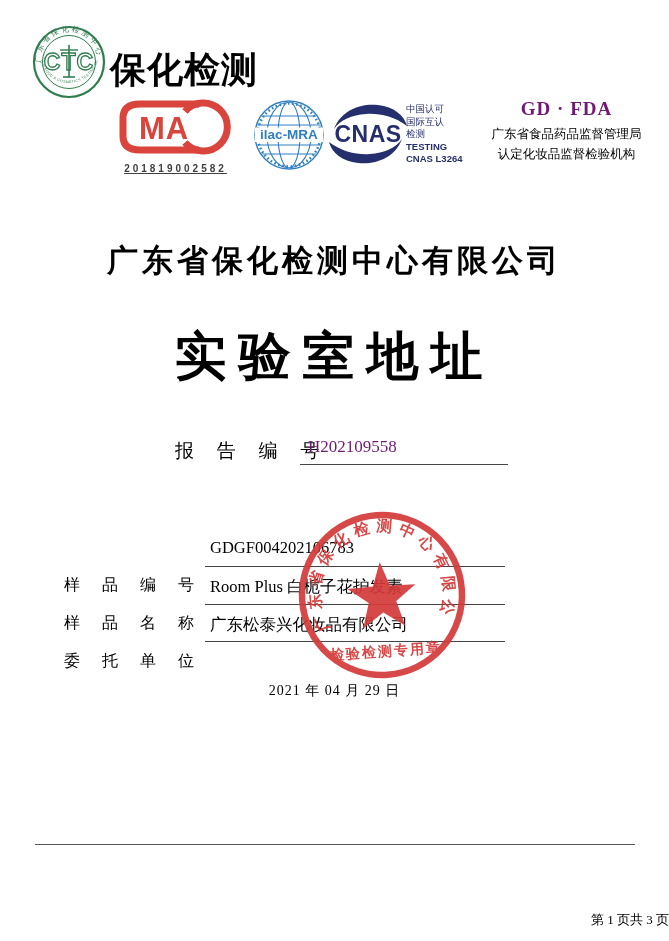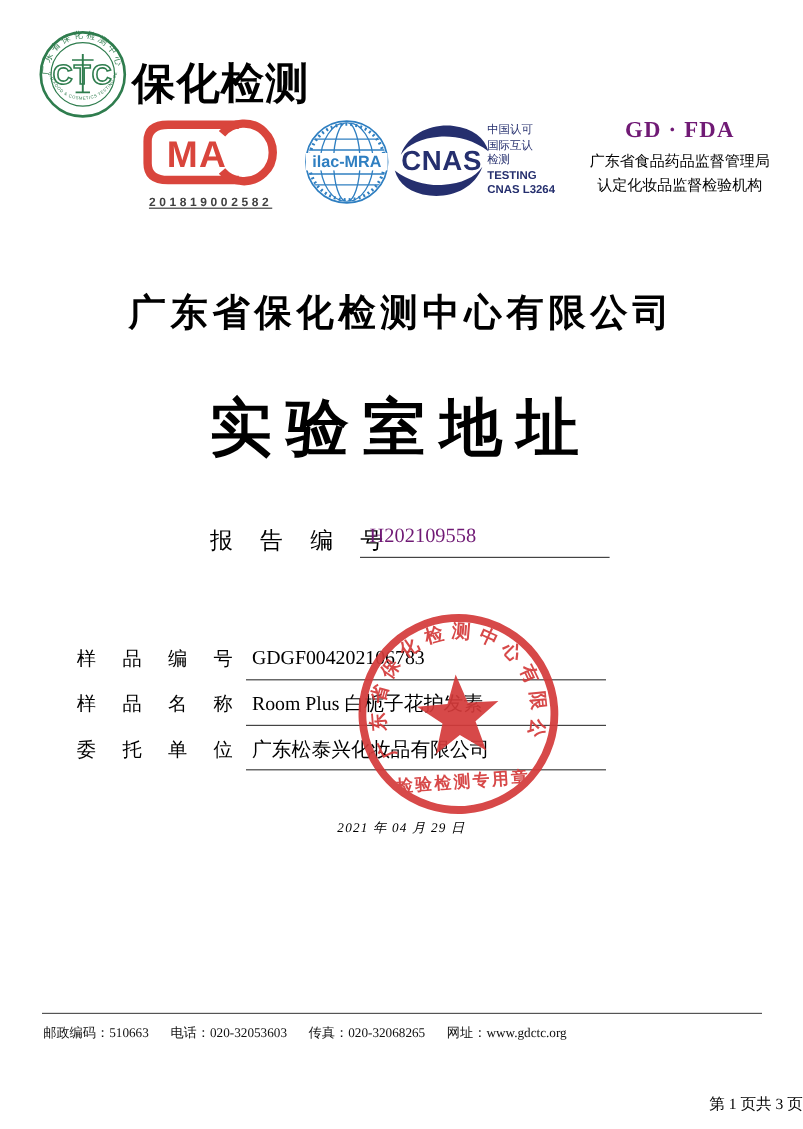--- a/index.html
+++ b/index.html
@@ -47,30 +47,30 @@
   
   .report-no-label{
     left:175px;top:438px;font-size:19px;letter-spacing:9px;color:#000;
   }
   .report-no-value{left:308px;top:437px;font-size:17px;color:#701a75;}
   .report-no-underline{
     left:300px;top:464px;width:208px;border-bottom:1.2px solid #444;height:0;
   }
 
   
-  .field-label{left:64px;font-size:16px;letter-spacing:9px;color:#000;}
+  .field-label{left:64px;font-size:16px;letter-spacing:9px;color:#000;margin-top:36px;}
   .field-value{left:210px;font-size:16.5px;color:#000;white-space:nowrap;}
   .field-underline{left:205px;width:300px;border-bottom:1.2px solid #444;height:0;}
 
   
   .stamp{left:296px;top:505px;width:172px;height:180px;opacity:0.92;
          transform:rotate(-4deg);}
 
-  .date-line{left:0;top:682px;width:100%;text-align:center;font-size:11px;
-             letter-spacing:1px;color:#000;font-style:italic;}
+  .date-line{left:0;top:682px;width:100%;text-align:center;font-size:14px;
+             letter-spacing:1px;color:#000;}
 
   
   .footer-divider{left:35px;top:844px;width:600px;border-top:1.3px solid #555;height:0;}
   .footer-text{
     left:36px;top:852px;width:600px;font-size:11px;line-height:18px;color:#111;
   }
   .footer-line2{display:flex;gap:18px;}
   .page-indicator{left:0;top:911px;width:100%;text-align:right;font-size:13px;color:#000;}
 </style>
 </head>
@@ -186,20 +186,14 @@
       <textPath href="#stampArc" startOffset="1%">广东省保化检测中心有限公司</textPath>
     </text>
     <text x="86" y="151" text-anchor="middle" font-size="14" font-weight="bold" fill="#d43a3a" font-family="'Liberation Serif',serif" letter-spacing="2">检验检测专用章</text>
   </svg>
 </div>
 
 <div class="abs date-line">2021 年 04 月 29 日</div>
 
 <div class="abs footer-divider"></div>
 <div class="abs footer-text">
-  <div class="footer-line2">
-    <span>邮政编码：510663</span>
-    <span>电话：020-32053603</span>
-    <span>传真：020-32068265</span>
-    <span>网址：www.gdctc.org</span>
-  </div>
 </div>
 <div class="abs page-indicator">第 1 页共 3 页</div>
 
 </body></html>

